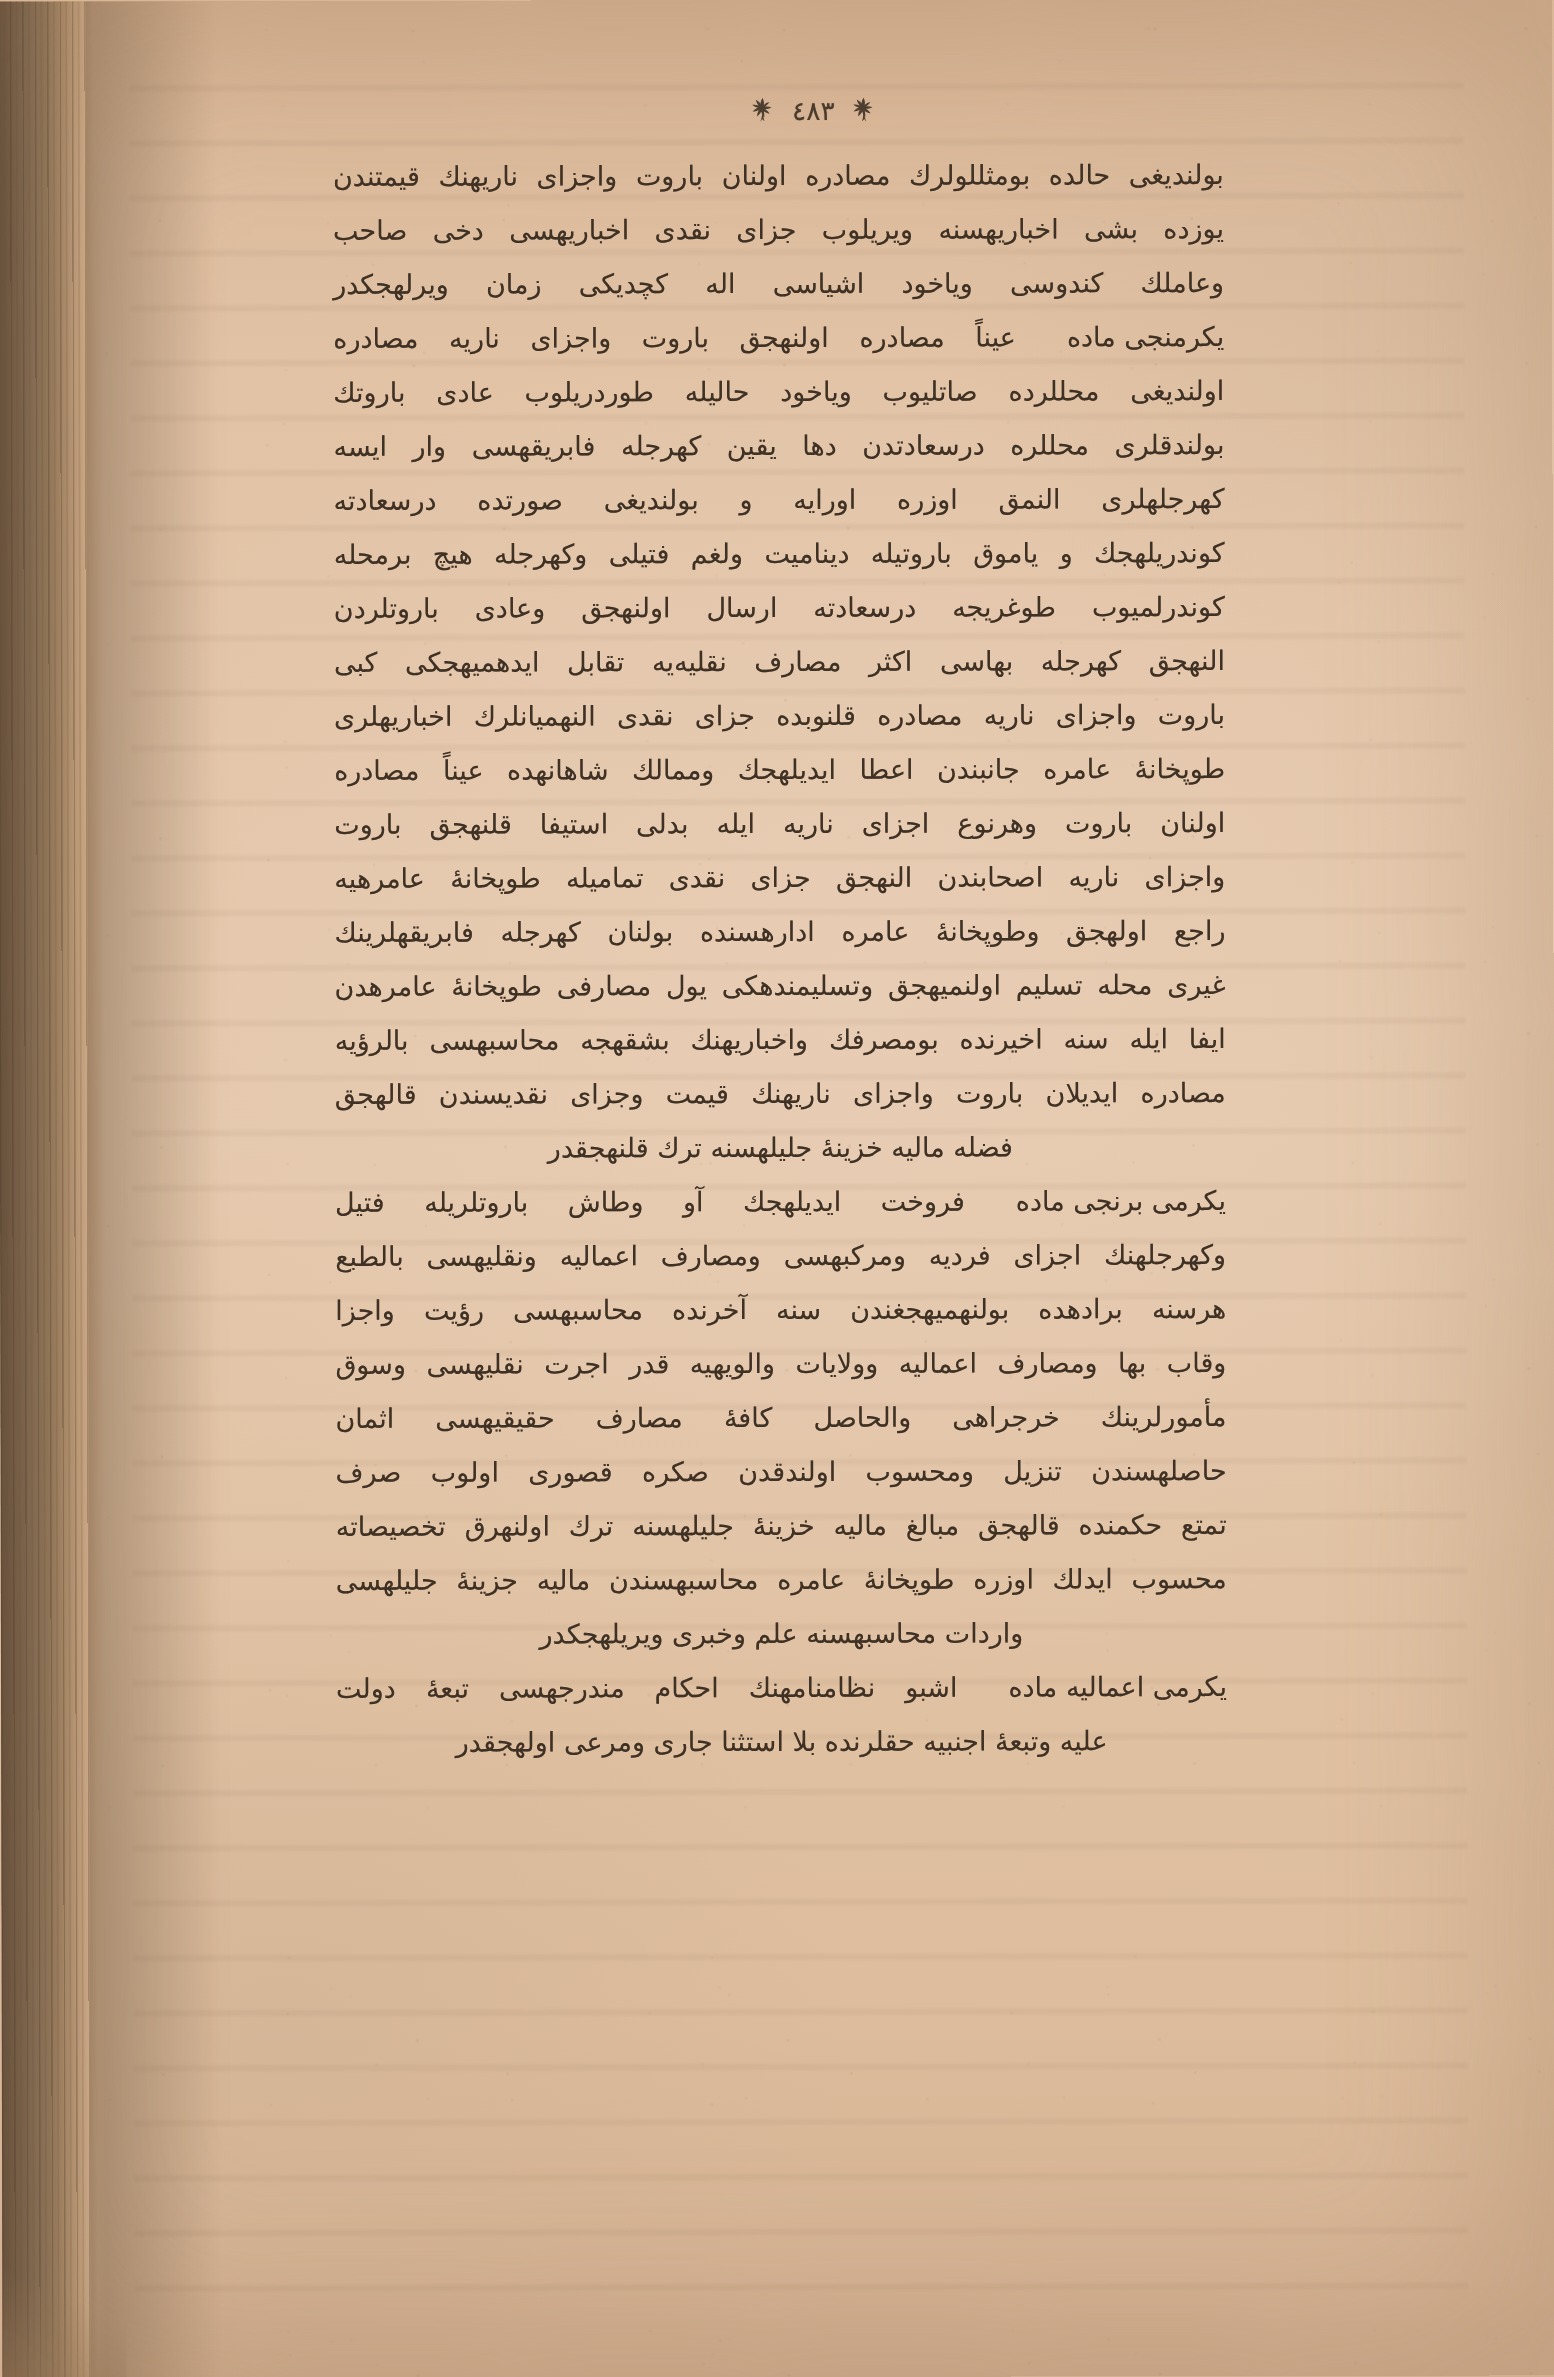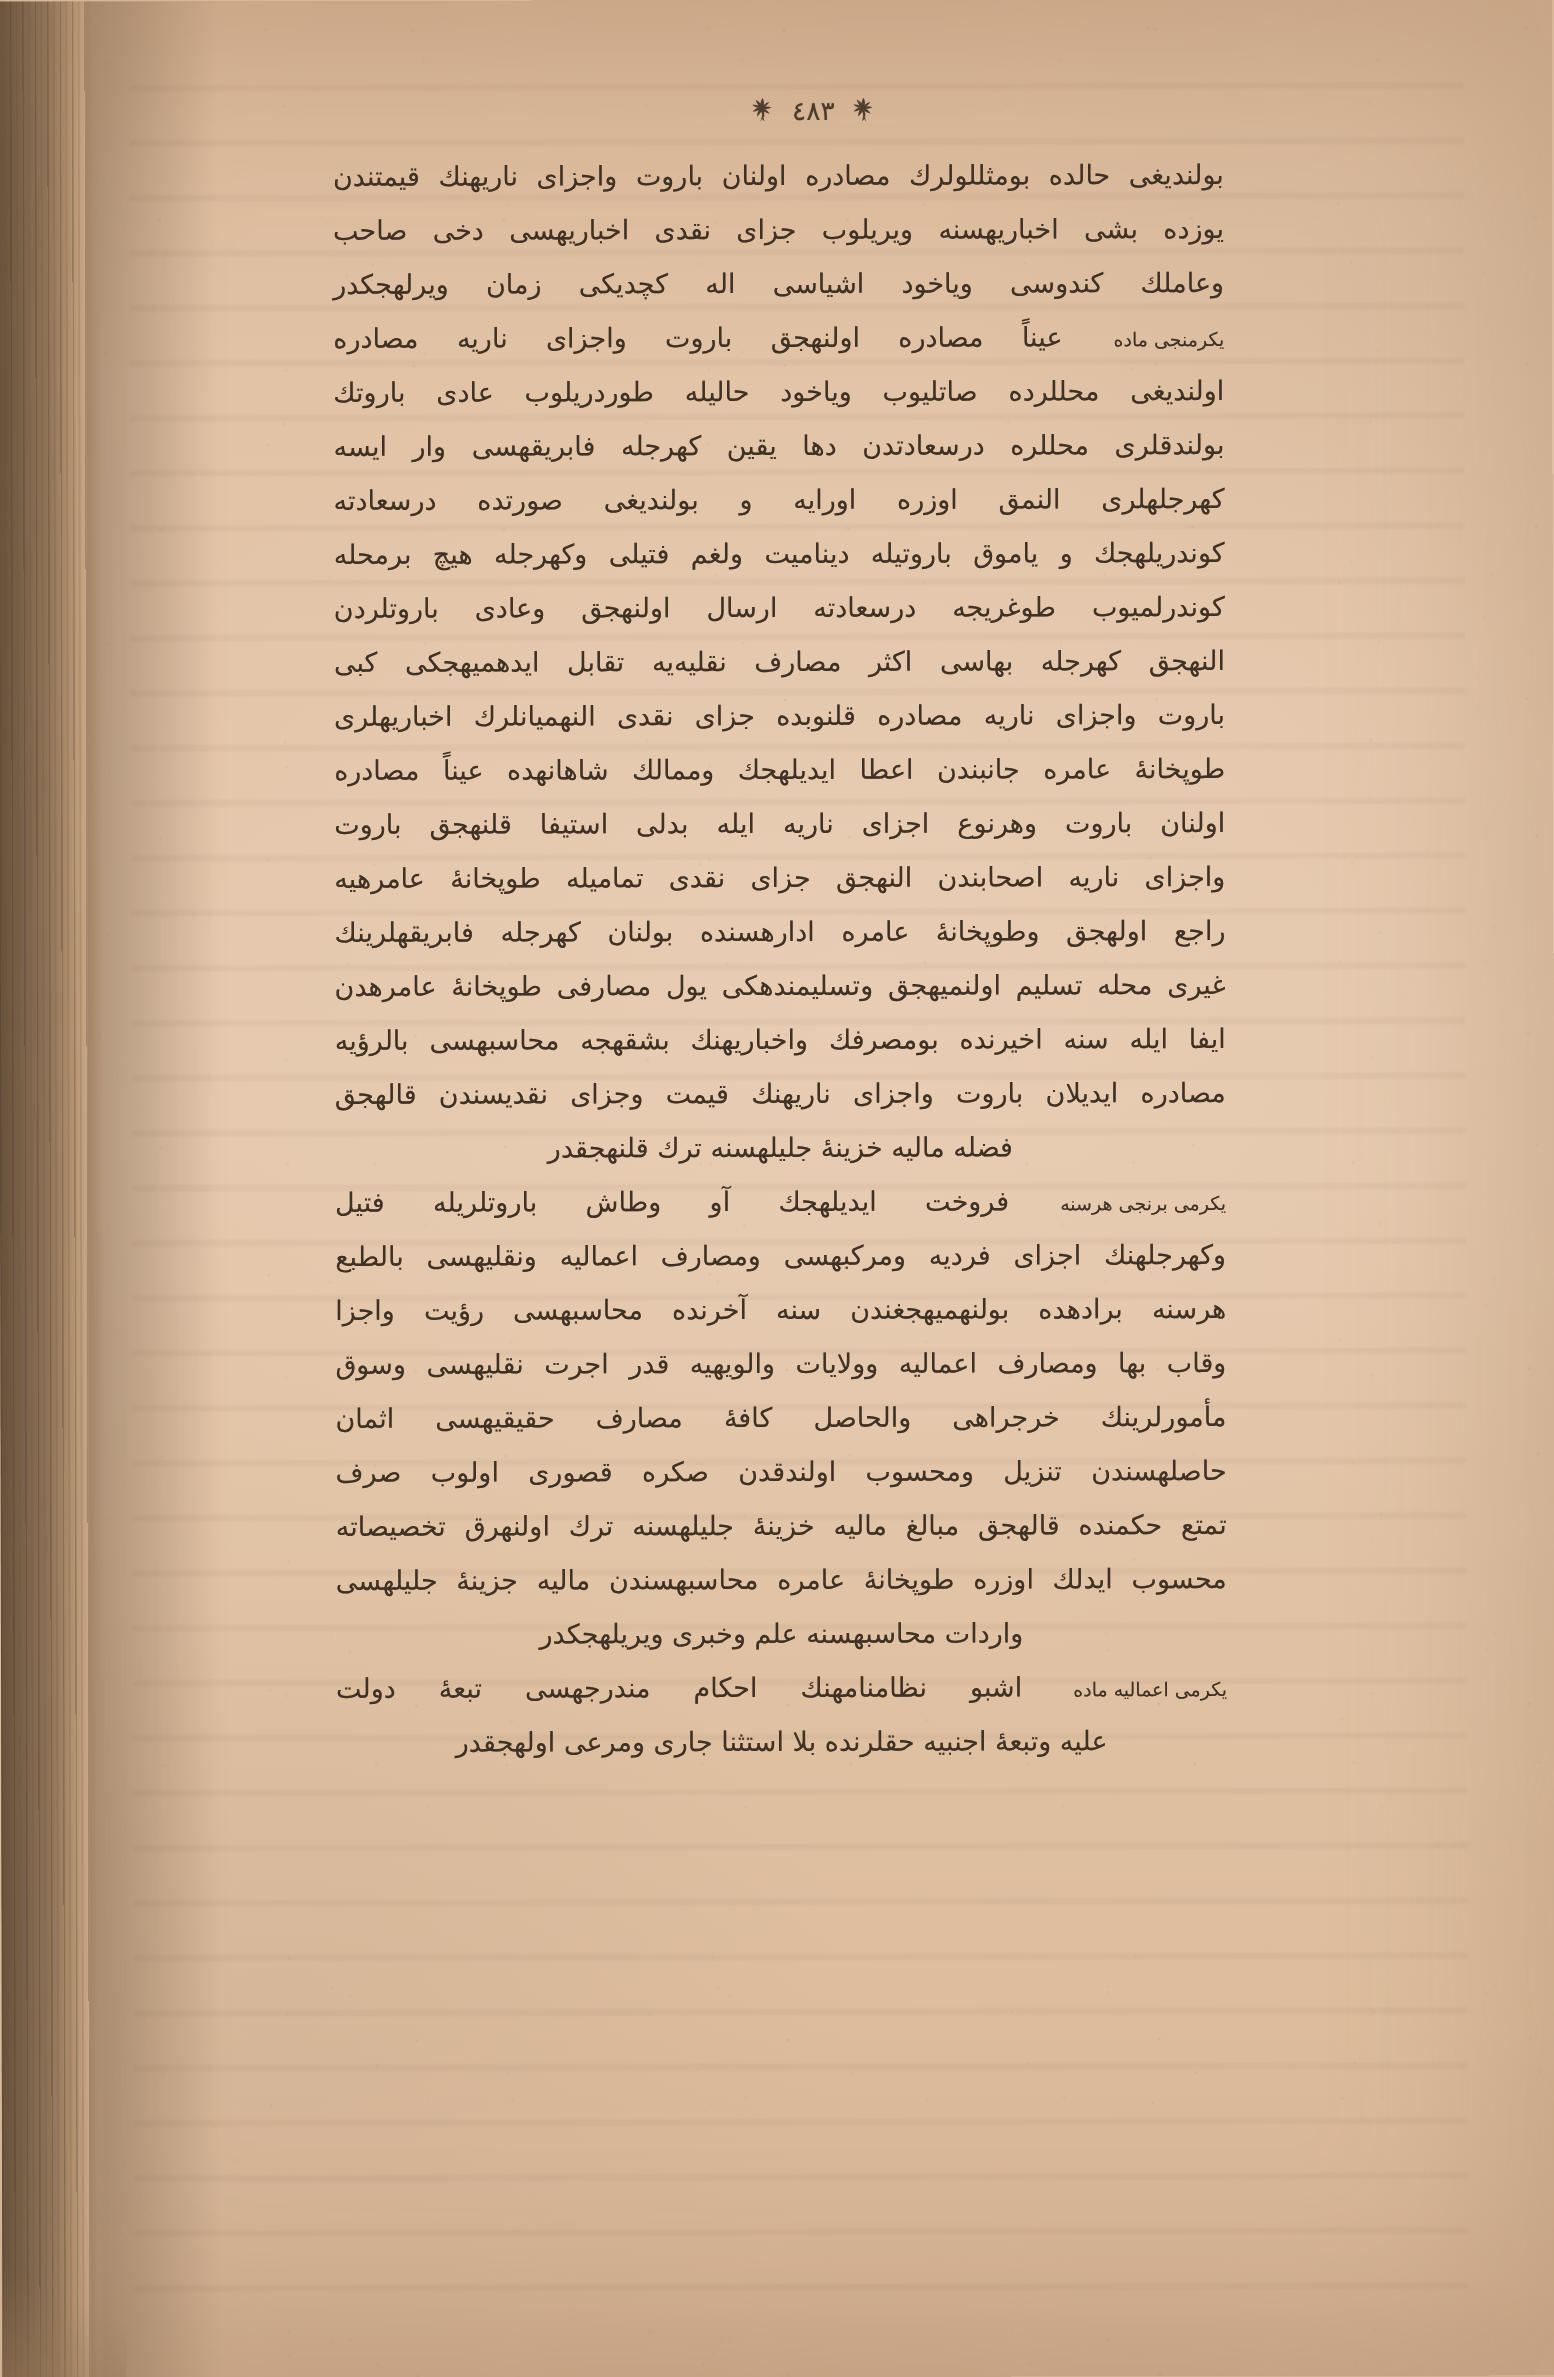--- a/index.html
+++ b/index.html
@@ -179,21 +179,21 @@
     height: 54px;
     font-size: 27px;
     line-height: 54px;
     color: #3f3124;
     text-shadow: 0 0 0.5px rgba(63,49,36,0.45);
   }
   .art-label {
     flex: 0 0 auto;
     padding-left: 51px;
     white-space: nowrap;
-    font-size: 19px;
+    font-size: 27px;
   }
   .art-rest {
     flex: 1 1 auto;
     text-align: justify;
     text-align-last: justify;
     white-space: nowrap;
     font-size: 27px;
   }
 
   
@@ -297,21 +297,21 @@
           <div class="line">
             <span class="txt">ايفا ايله سنه اخيرنده بومصرفك واخباريهنك بشقهجه محاسبهسی بالرؤيه</span>
           </div>
           <div class="line">
             <span class="txt">مصادره ايديلان باروت واجزای ناريهنك قيمت وجزای نقديسندن قالهجق</span>
           </div>
           <div class="line center">
             <span class="txt">فضله ماليه خزينهٔ جليلهسنه ترك قلنهجقدر</span>
           </div>
           <div class="heading-line">
-            <span class="art-label">يكرمى برنجى هرسنه</span>
+            <span class="art-label">يكرمى برنجى ماده</span>
             <span class="art-rest">فروخت ايديلهجك آو وطاش باروتلريله فتيل</span>
           </div>
           <div class="line">
             <span class="txt">وكهرجلهنك اجزای فرديه ومركبهسی ومصارف اعماليه ونقليهسی بالطبع</span>
           </div>
           <div class="line">
             <span class="txt">هرسنه برادهده بولنهميهجغندن سنه آخرنده محاسبهسی رؤيت واجزا</span>
           </div>
           <div class="line">
             <span class="txt">وقاب بها ومصارف اعماليه وولايات والويهيه قدر اجرت نقليهسی وسوق</span>

